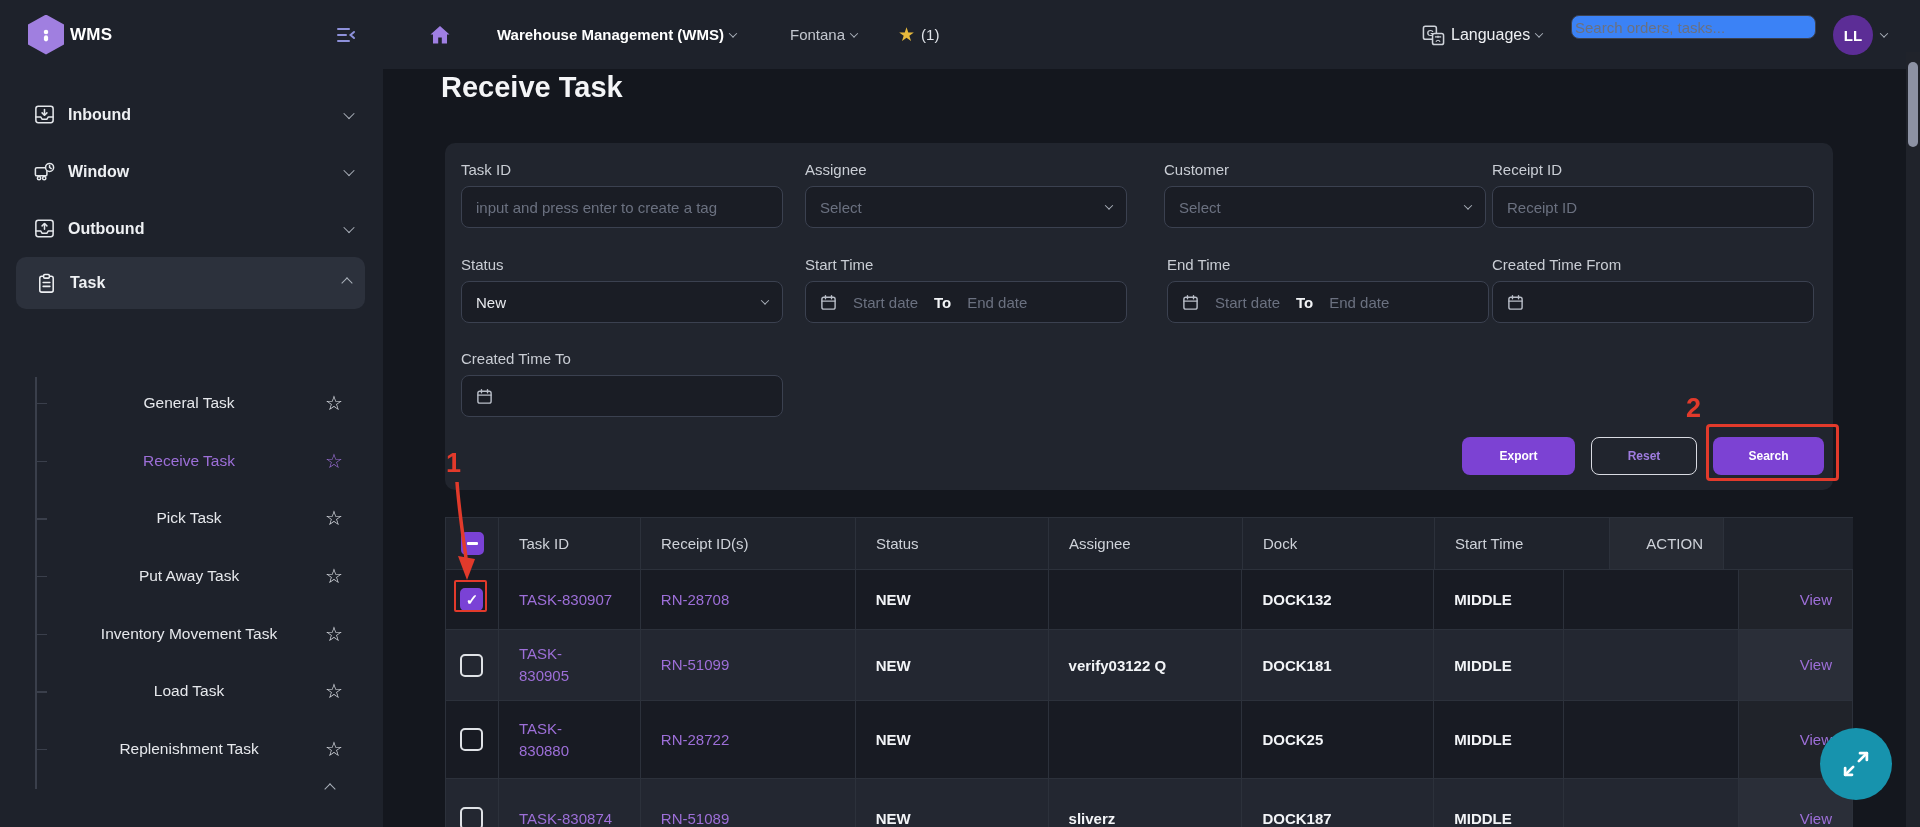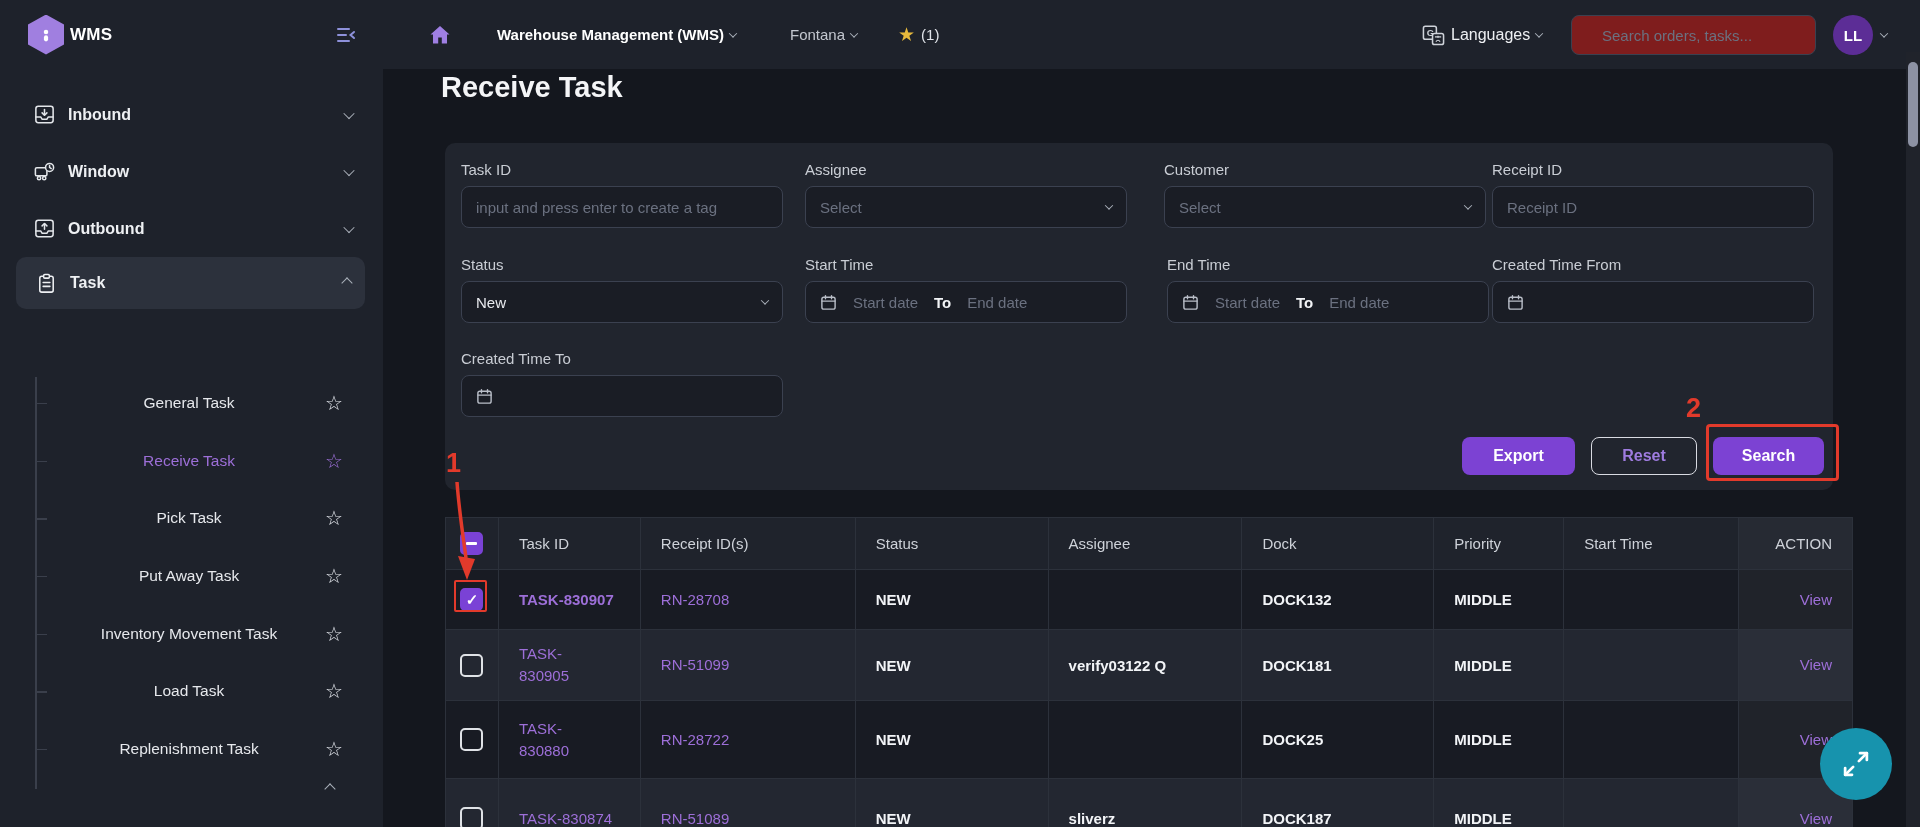--- a/index.html
+++ b/index.html
@@ -9,21 +9,21 @@
   
   .hdr { position:absolute; left:0; top:0; width:1920px; height:69px; background:#1e222b; z-index:5; }
   .hpos { position:absolute; top:0; height:69px; display:flex; align-items:center; gap:6px; }
   .logo-hex { width:36px; height:40px; background:#a07fe0; clip-path:polygon(50% 0,100% 25%,100% 75%,50% 100%,0 75%,0 25%); display:flex; align-items:center; justify-content:center; }
   .logo-text { font-size:17px; font-weight:700; color:#fff; letter-spacing:.3px; }
   .hdr-app-text { font-size:15px; font-weight:600; color:#ffffff; }
   .hdr-site-text { font-size:15px; color:#c3c7cf; }
   .fav-star { color:#e7b93c; font-size:19px; }
   .fav-count { font-size:15px; color:#dfe2e8; }
   .lang-text { font-size:16px; color:#eef0f3; }
-  .hdr-search { position:absolute; left:1571px; top:15px; width:245px; height:40px; background:#7f1d1d; border:1px solid #3b4150; border-radius:8px; color:#e8eaee; font-size:15px; padding:0 30px; font-family:"Liberation Sans",sans-serif; }
+  .hdr-search { position:absolute; left:1571px; top:15px; width:245px; height:24px; background:#3b82f6; border:1px solid #3b4150; border-radius:8px; color:#e8eaee; font-size:15px; padding:0 3px; font-family:"Liberation Sans",sans-serif; }
   input::placeholder { color:#6b7180; }
   .avatar { position:absolute; left:1833px; top:15px; width:40px; height:40px; border-radius:50%; background:#5c2d96; color:#fff; font-size:15px; font-weight:700; display:flex; align-items:center; justify-content:center; }
   .chv { display:inline-block; width:8px; height:8px; border-right:1.7px solid #aab0ba; border-bottom:1.7px solid #aab0ba; transform:rotate(45deg) translate(-1px,-1px); }
   .chv.up { transform:rotate(-135deg); }
   .chv.sm { width:6px; height:6px; }
 
   
   .sb-track { position:absolute; right:0; top:52px; width:14px; height:775px; background:#20232b; z-index:60; }
   .sb-thumb { position:absolute; right:2px; top:62px; width:10px; height:85px; border-radius:5px; background:#8d92a4; z-index:61; }
 
@@ -56,21 +56,21 @@
   .fctl { margin-top:5px; height:42px; background:#1a1d25; border:1px solid #3b4150; border-radius:8px; display:flex; align-items:center; padding:0 14px; font-size:15px; }
   input.fctl { width:100%; color:#e8eaee; font-family:"Liberation Sans",sans-serif; }
   .selbox { justify-content:space-between; cursor:pointer; }
   .selbox .ph { color:#6b7180; }
   .selbox .val { color:#e8eaee; }
   .drange { gap:16px; cursor:pointer; }
   .drange .ph { color:#6b7180; }
   .drange .sep { color:#f2f4f7; font-weight:600; }
   .calsvg { flex:none; display:flex; }
 
-  .btn { position:absolute; top:294px; height:38px; border-radius:8px; font-size:16px; font-weight:700; display:flex; align-items:center; justify-content:center; cursor:pointer; font-family:"Liberation Sans",sans-serif; border:none; }
+  .btn { position:absolute; top:294px; height:38px; border-radius:8px; font-size:12px; font-weight:700; display:flex; align-items:center; justify-content:center; cursor:pointer; font-family:"Liberation Sans",sans-serif; border:none; }
   .btn-export { left:1017px; width:113px; background:#7c42d3; color:#fff; }
   .btn-reset  { left:1146px; width:106px; background:transparent; border:1px solid #d9dbe2; color:#9f7ce0; }
   .btn-search { left:1268px; width:111px; background:#7c42d3; color:#fff; }
 
   
   .table { position:absolute; left:445px; top:517px; width:1408px; border-left:1px solid #2c313b; border-top:1px solid #2c313b; z-index:2; }
   .trow { display:flex; border-bottom:1px solid #2c313b; background:#181b23; }
   .trow.alt { background:#232731; }
   .trow.thead { background:#1f232c; height:52px; }
   .tcell { display:flex; align-items:center; padding-left:20px; border-right:1px solid #2c313b; font-size:15px; overflow:hidden; }
@@ -365,30 +365,29 @@
 <div class="table">
   <div class="trow thead">
       <div class="tcell th c0" style="width: 53px;">
         <div class="cb indet"></div>
       </div>
       <div class="tcell th c1" style="width: 142px;">Task ID</div>
       <div class="tcell th c2" style="width: 215px;">Receipt ID(s)</div>
       <div class="tcell th c3" style="width: 193px;">Status</div>
       <div class="tcell th c4" style="width: 194px;">Assignee</div>
       <div class="tcell th c5" style="width: 192px;">Dock</div>
-      <div class="tcell th c6" style="width: 130px;">Priority</div>
       <div class="tcell th c7" style="width: 175px;">Start Time</div>
       <div class="tcell th c8" style="width: 114px;">ACTION</div>
     </div>
   <div>
       <div class="trow" style="height: 60px;">
         <div class="tcell c0" style="width: 53px;">
           <div class="cb checked">✓</div>
         </div>
-        <div class="tcell c1 link" style="width: 142px; font-weight: bold;">TASK-830907</div>
+        <div class="tcell c1 link" style="width: 142px;">TASK-830907</div>
         <div class="tcell c2 link" style="width: 215px;">RN-28708</div>
         <div class="tcell c3 strong" style="width: 193px;">NEW</div>
         <div class="tcell c4 strong" style="width: 194px;"></div>
         <div class="tcell c5 strong" style="width: 192px;">DOCK132</div>
         <div class="tcell c6 strong" style="width: 130px;">MIDDLE</div>
         <div class="tcell c7 strong" style="width: 175px;"></div>
         <div class="tcell c8 link" style="width: 114px;">View</div>
       </div>
       <div class="trow alt" style="height: 71px;">
         <div class="tcell c0" style="width: 53px;">

